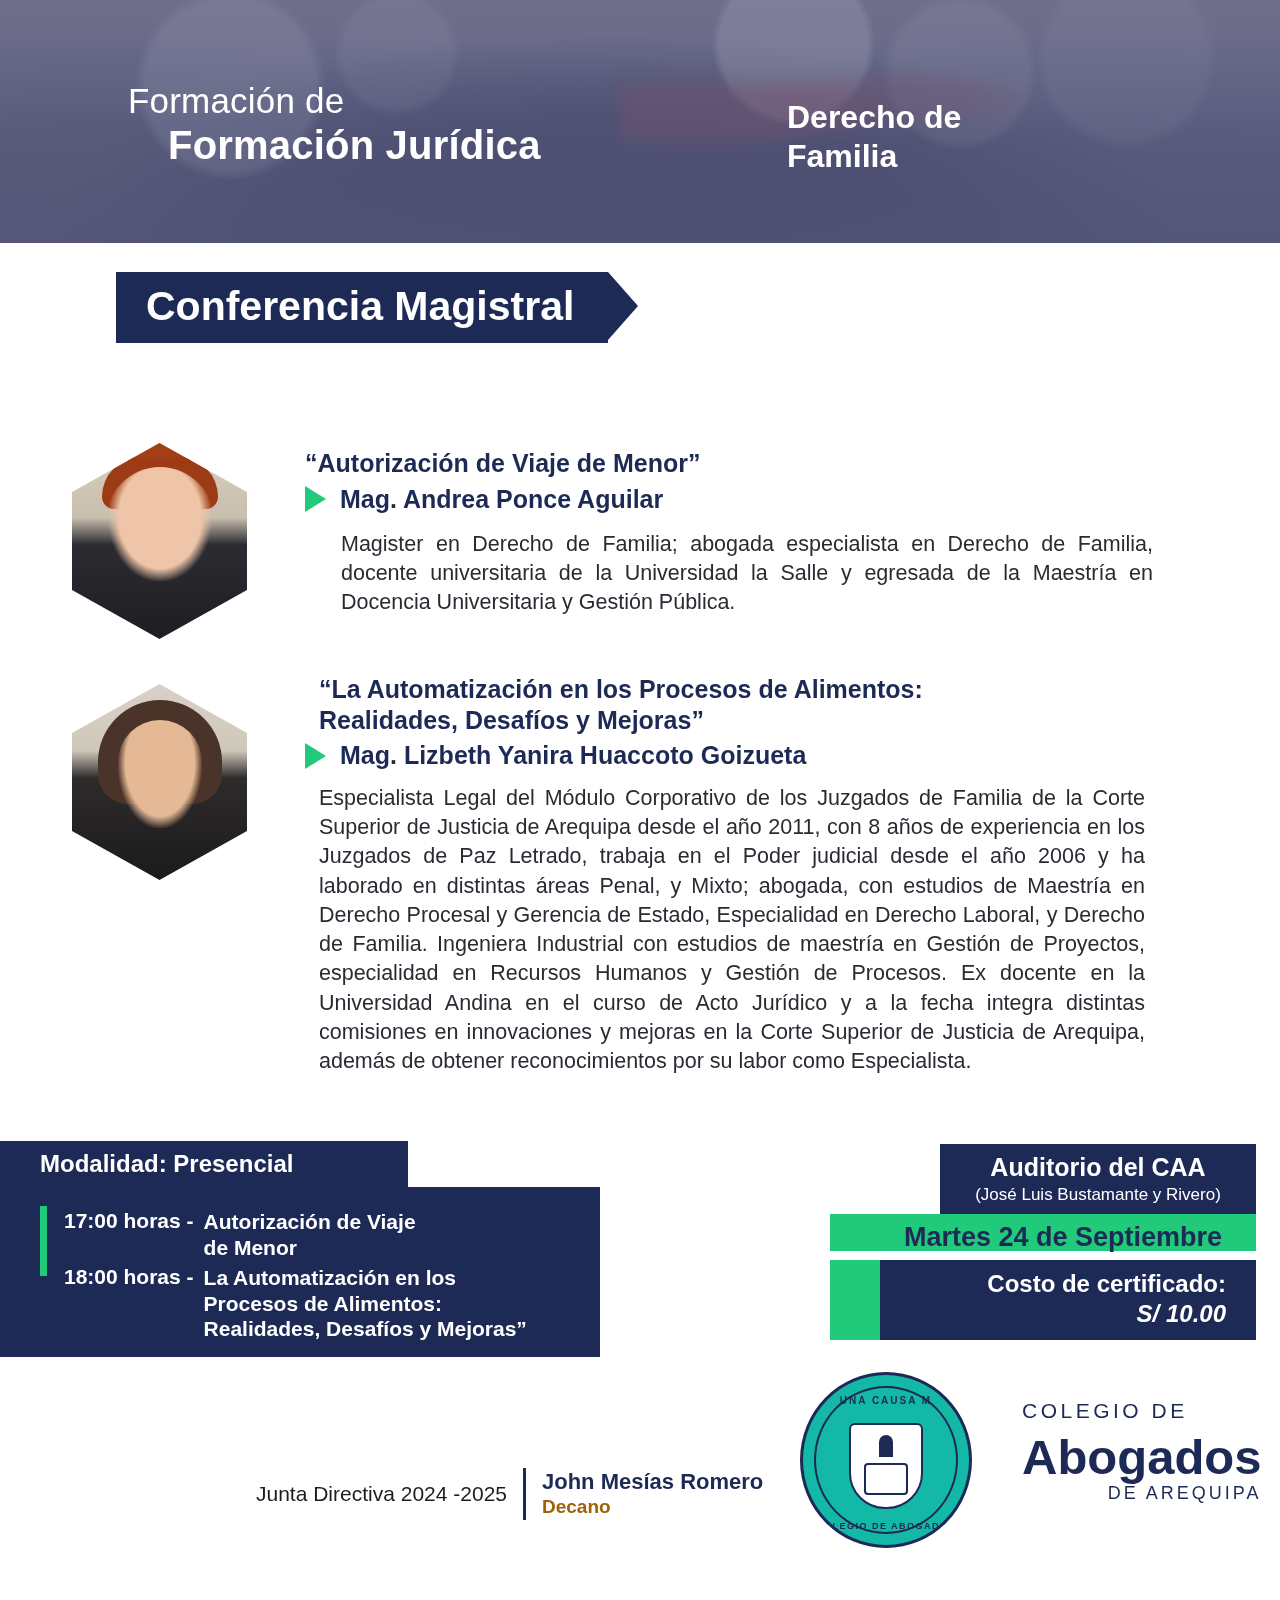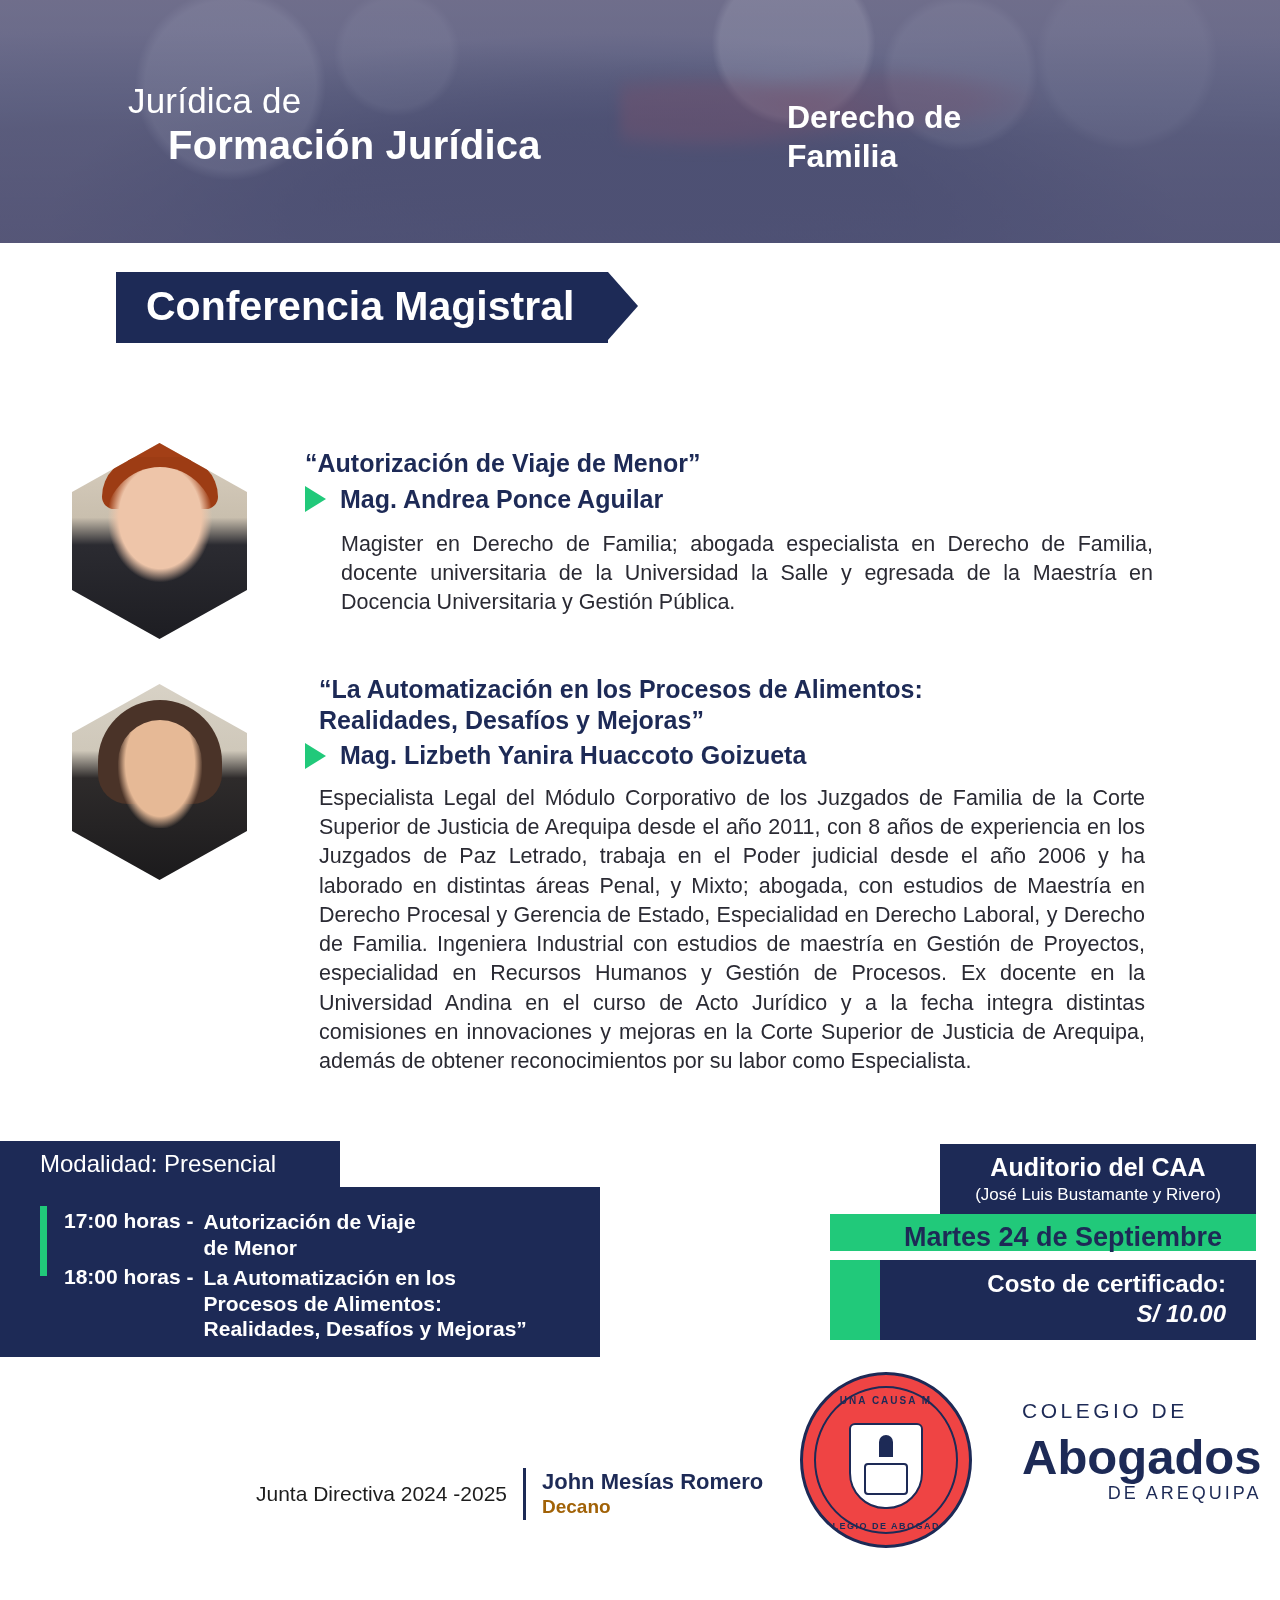--- a/index.html
+++ b/index.html
@@ -188,22 +188,23 @@
     color: #2a2a33;
     font-size: 21.5px;
     line-height: 1.36;
     text-align: justify;
   }
 
   
   .mod-tab {
     position: absolute;
     left: 0; top: 1141px;
-    width: 340px; height: 46px;
-    background: #1d2a56;
+    width: 408px; height: 46px;
+    background: #1d2a56;
+    font-weight: bold;
   }
   .mod-tab span {
     display: block;
     color: #ffffff;
     font-size: 24px;
     line-height: 46px;
     padding-left: 40px;
   }
   .sched-box {
     position: absolute;
@@ -281,21 +282,21 @@
     position: absolute;
     left: 800px; top: 1372px;
     width: 456px; height: 180px;
   }
   .seal {
     position: absolute;
     left: 0; top: 0;
     width: 172px; height: 176px;
     border-radius: 50%;
     border: 3px solid #1d2a56;
-    background: #ef4444;
+    background: #14b8a6;
     overflow: hidden;
   }
   .seal-ring {
     position: absolute;
     left: 11px; top: 11px; right: 11px; bottom: 11px;
     border-radius: 50%;
     border: 2px solid #1d2a56;
   }
   .seal-motto {
     position: absolute;
@@ -371,21 +372,21 @@
 </head>
 <body>
 
 <div class="poster">
 
   <div class="header">
     <div class="header-photo"></div>
     <div class="header-chairs"></div>
     <div class="header-tint"></div>
     <div class="header-text">
-      <div class="l1">Jurídica de</div>
+      <div class="l1">Formación de</div>
       <div class="l2">Formación Jurídica</div>
     </div>
     <div class="header-right">
       <div>Derecho de</div>
       <div>Familia</div>
     </div>
   </div>
 
   <div class="banner-wrap">
     <div class="banner">

